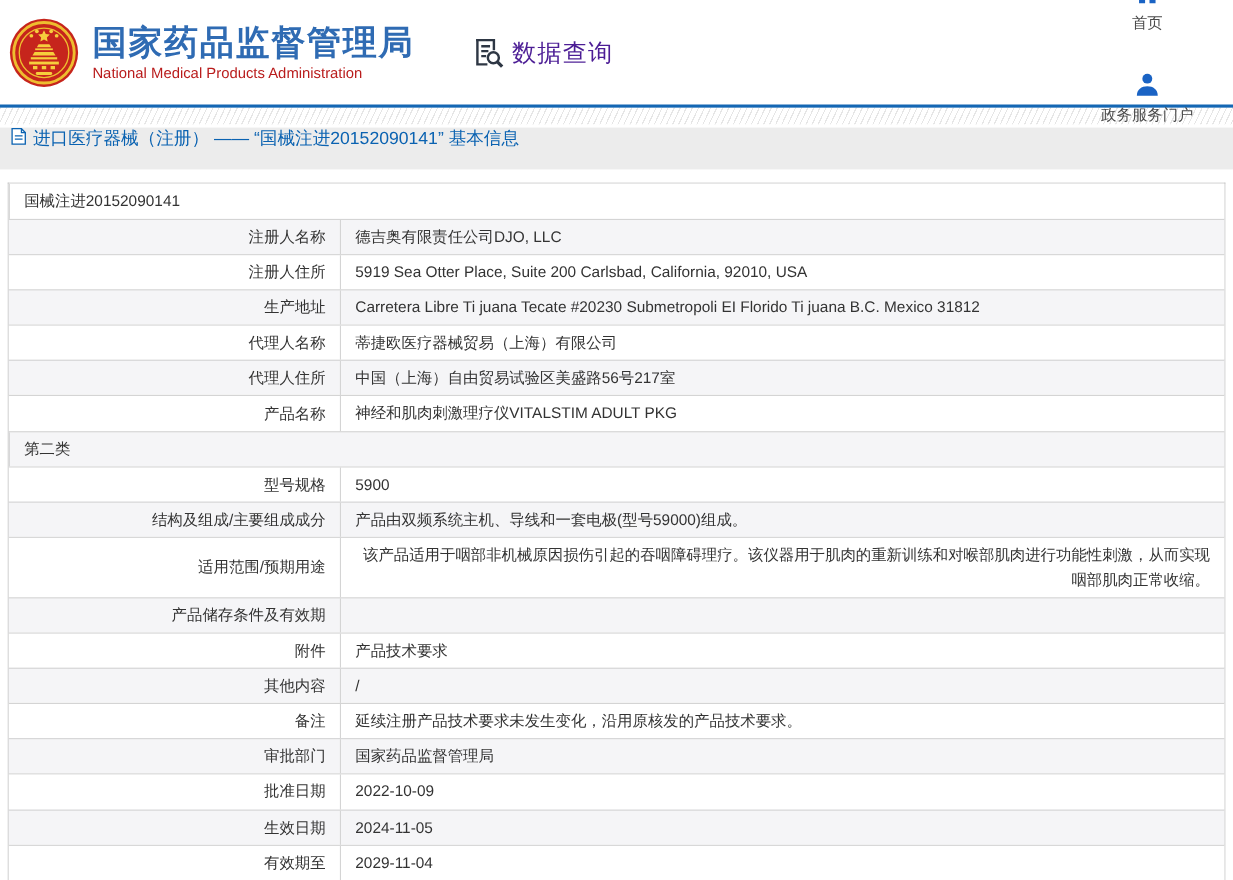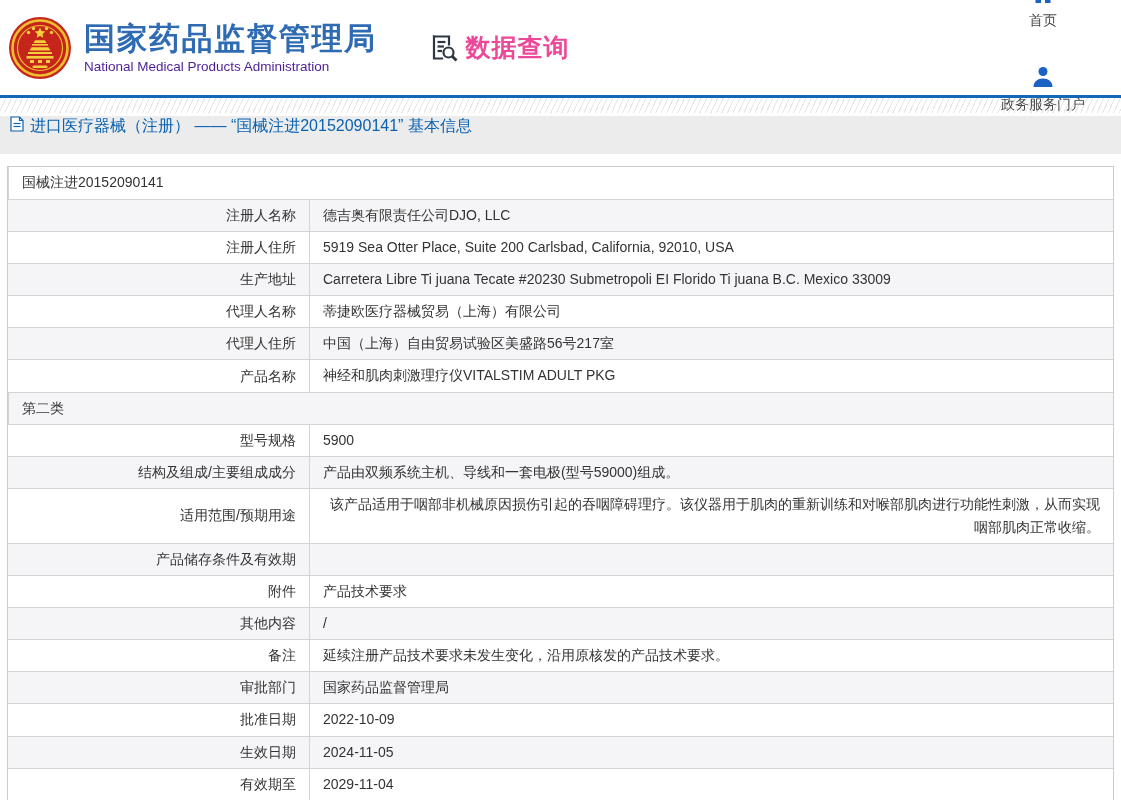--- a/index.html
+++ b/index.html
@@ -4,23 +4,23 @@
 <style>
   * { margin:0; padding:0; box-sizing:border-box; }
   html,body { background:#fff; }
   body { font-family:"Liberation Sans","DejaVu Sans",sans-serif; }
   .page { position:relative; width:1121px; height:800px; overflow:hidden; background:#fff; }
 
   
   .site-header { height:95px; display:flex; align-items:center; padding-left:8px; background:#fff; }
   .brand { display:flex; align-items:center; gap:12px; cursor:pointer; }
   .brand-text .cn { font-size:31px; font-weight:bold; color:#2f6bb3; letter-spacing:1.5px; line-height:1.15; }
-  .brand-text .en { font-size:13.5px; color:#4c1d95; margin-top:3px; }
+  .brand-text .en { font-size:13.5px; color:#b91c1c; margin-top:3px; }
   .data-query { display:flex; align-items:center; gap:7px; margin-left:52px; cursor:pointer; }
-  .data-query .dq-label { font-size:25px; color:#ec4899; font-weight:700; letter-spacing:1px; }
+  .data-query .dq-label { font-size:22px; color:#4c1d95; font-weight:400; letter-spacing:1px; }
   .header-nav { margin-left:auto; display:flex; gap:36px; padding-right:36px;flex-direction:column; }
   .nav-item { display:flex; flex-direction:column; align-items:center; gap:8px; cursor:pointer; }
   .nav-item .nav-label { font-size:14px; color:#4a4a4a; white-space:nowrap; }
 
   
   .blue-line { height:3px; background:#1467b4; }
   .hatch { height:15px; margin-bottom:3px;
            background:repeating-linear-gradient(115deg,#e6e6e6 0px,#e6e6e6 1px,#ffffff 1px,#ffffff 5px); }
 
   
@@ -136,21 +136,21 @@
     <div class="value">德吉奥有限责任公司DJO, LLC</div>
   </div>
 
   <div class="row">
     <div class="label">注册人住所</div>
     <div class="value">5919 Sea Otter Place, Suite 200 Carlsbad, California, 92010, USA</div>
   </div>
 
   <div class="row alt">
     <div class="label">生产地址</div>
-    <div class="value">Carretera Libre Ti juana Tecate #20230 Submetropoli EI Florido Ti juana B.C. Mexico 33009</div>
+    <div class="value">Carretera Libre Ti juana Tecate #20230 Submetropoli EI Florido Ti juana B.C. Mexico 31812</div>
   </div>
 
   <div class="row">
     <div class="label">代理人名称</div>
     <div class="value">蒂捷欧医疗器械贸易（上海）有限公司</div>
   </div>
 
   <div class="row alt">
     <div class="label">代理人住所</div>
     <div class="value">中国（上海）自由贸易试验区美盛路56号217室</div>

